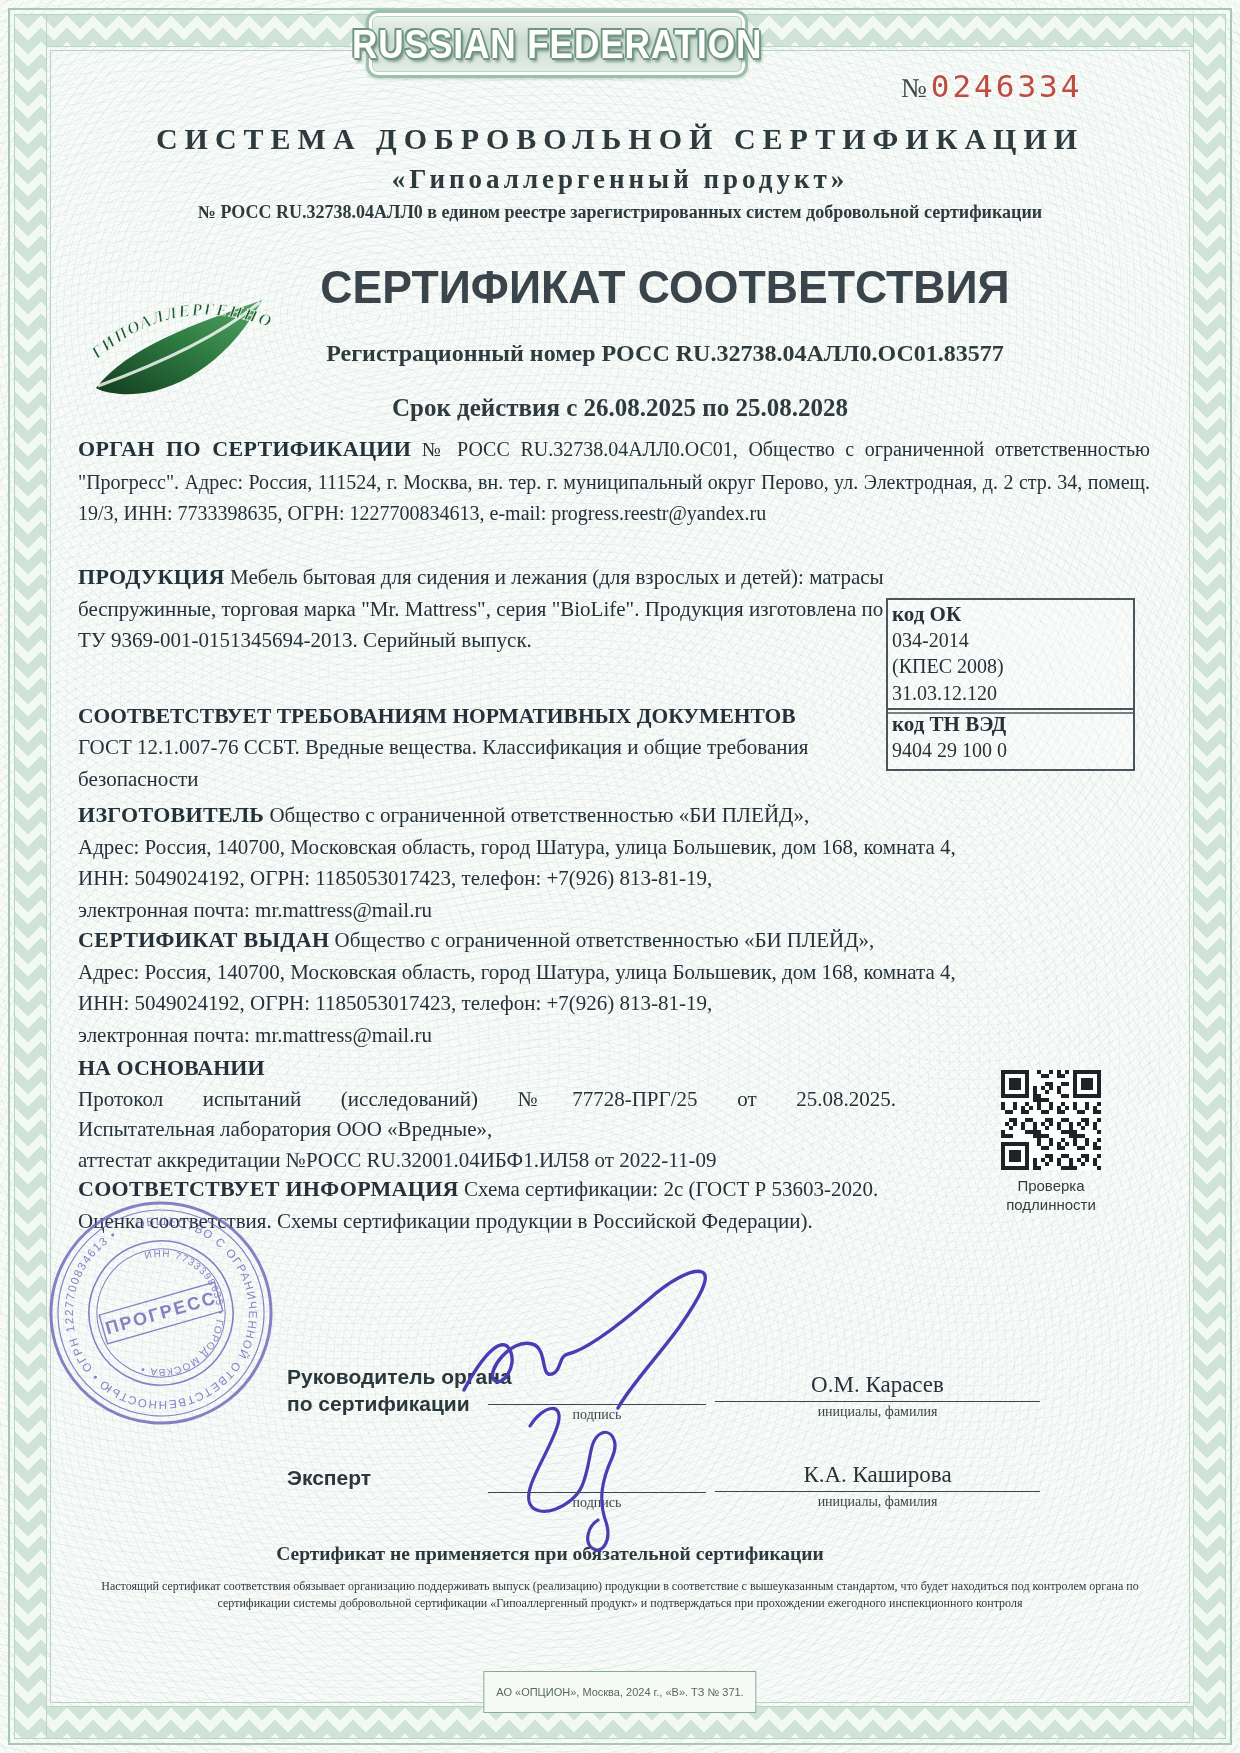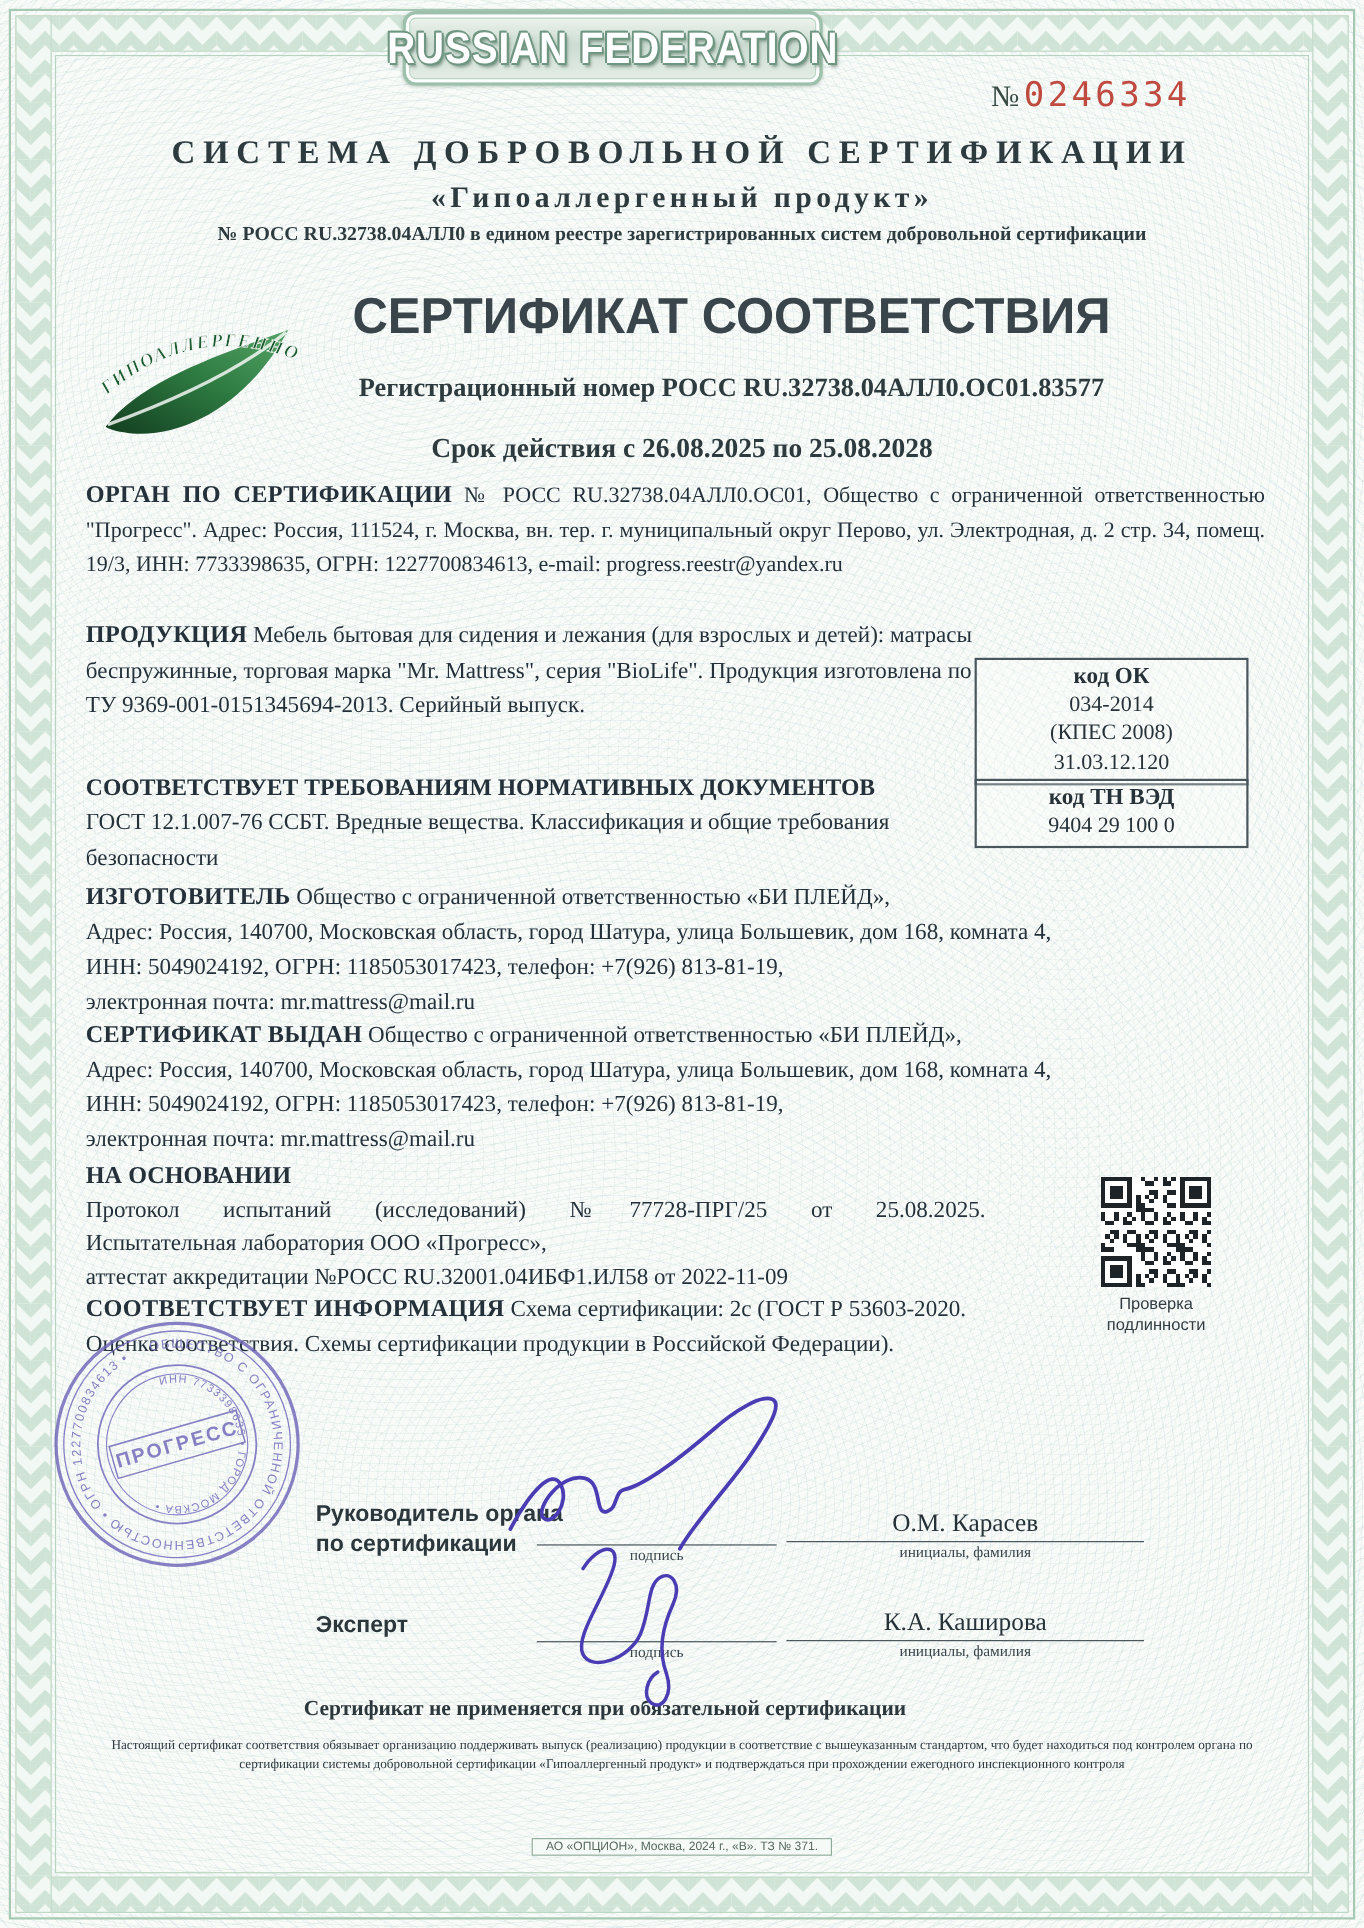--- a/index.html
+++ b/index.html
@@ -71,21 +71,21 @@
   .sec-conformity { top:700px; width:800px; }
   .sec-conformity .lbl { display:block; font-weight:bold; font-size:21.5px; }
   .sec-manufacturer { top:798px; width:1078px; }
   .sec-issued { top:923px; width:1078px; }
   .sec-basis { top:1052px; width:818px; line-height:1.45; }
   .sec-basis .lbl { display:block; font-weight:bold; font-size:22px; }
   .sec-basis .just { text-align:justify; text-align-last:justify; }
   .sec-additional { top:1172px; width:820px; }
 
   .code-box { position:absolute; left:886px; width:249px; border:2px solid #49565c;
-    text-align:center; padding:2px 4px 6px; background:rgba(255,255,255,.25); }
+    text-align:left; padding:2px 4px 6px; background:rgba(255,255,255,.25); }
   .code-box .cb-label { font-weight:bold; font-size:21px; }
   .code-box .cb-line  { font-size:20px; line-height:1.32; }
   .box-ok    { top:598px; }
   .box-tnved { top:708px; }
 
   .qr-block { position:absolute; left:996px; top:1070px; width:110px; text-align:center; }
   .qr-block svg { width:100px; height:100px; display:block; margin:0 auto; }
   .qr-caption { margin-top:7px; font-family:"Liberation Sans", sans-serif;
     font-size:15px; line-height:1.25; color:#323c40; }
 
@@ -111,21 +111,21 @@
   .name-block .rule { border-top:1.5px solid #3a464c; }
   .name-block .cap { margin-top:2px; font-size:14px; color:#3a464c;text-align:center; }
   .name-block1 { top:1372px; }
   .name-block2 { top:1462px; }
 
   .restriction { position:absolute; top:1543px; left:150px; width:800px; text-align:center;
     font-weight:bold; font-size:19.5px; color:#2c373c; }
   .fineprint { position:absolute; top:1578px; left:82px; width:1076px; text-align:center;
     font-weight:normal; font-size:12px; line-height:1.45; color:#2f3a40; }
   .printinfo { position:absolute; top:1671px; left:50%; transform:translateX(-50%);
-    background:#f6faf7; border:1px solid #8aa896; padding:1px 12px; white-space:nowrap;
+    background:#f6faf7; border:1px solid #8aa896; padding:14px 12px; white-space:nowrap;
     font-family:"Liberation Sans", sans-serif; font-size:11px; color:#57685e; z-index:6; }
 </style>
 </head>
 <body>
 
 <div class="page">
 
   <div class="frame-outer"></div>
   <div class="band band-top"></div>
   <div class="band band-bottom"></div>
@@ -197,21 +197,21 @@
   <div class="sec sec-issued">
     <div><b>СЕРТИФИКАТ ВЫДАН</b> <span>Общество с ограниченной ответственностью «БИ ПЛЕЙД»,</span></div>
     <div>Адрес: Россия, 140700, Московская область, город Шатура, улица Большевик, дом 168, комната 4,</div>
     <div>ИНН: 5049024192, ОГРН: 1185053017423, телефон: +7(926) 813-81-19,</div>
     <div>электронная почта: mr.mattress@mail.ru</div>
   </div>
 
   <div class="sec sec-basis">
     <span class="lbl">НА ОСНОВАНИИ</span>
     <div class="just">Протокол испытаний (исследований) №77728-ПРГ/25 от 25.08.2025.</div>
-    <div>Испытательная лаборатория ООО «Прогресс»,</div>
+    <div>Испытательная лаборатория ООО «Вредные»,</div>
     <div>аттестат аккредитации №РОСС RU.32001.04ИБФ1.ИЛ58 от 2022-11-09</div>
   </div>
 
   <div class="qr-block">
     <svg viewBox="0 0 25 25" shape-rendering="crispEdges">
       <rect x="0" y="0" width="25" height="25" fill="#ffffff"></rect>
       <g fill="#1d2326">
         <rect x="0" y="0" width="7" height="7"></rect>
           <rect x="1" y="1" width="5" height="5" fill="#fff"></rect>
           <rect x="2" y="2" width="3" height="3"></rect>

